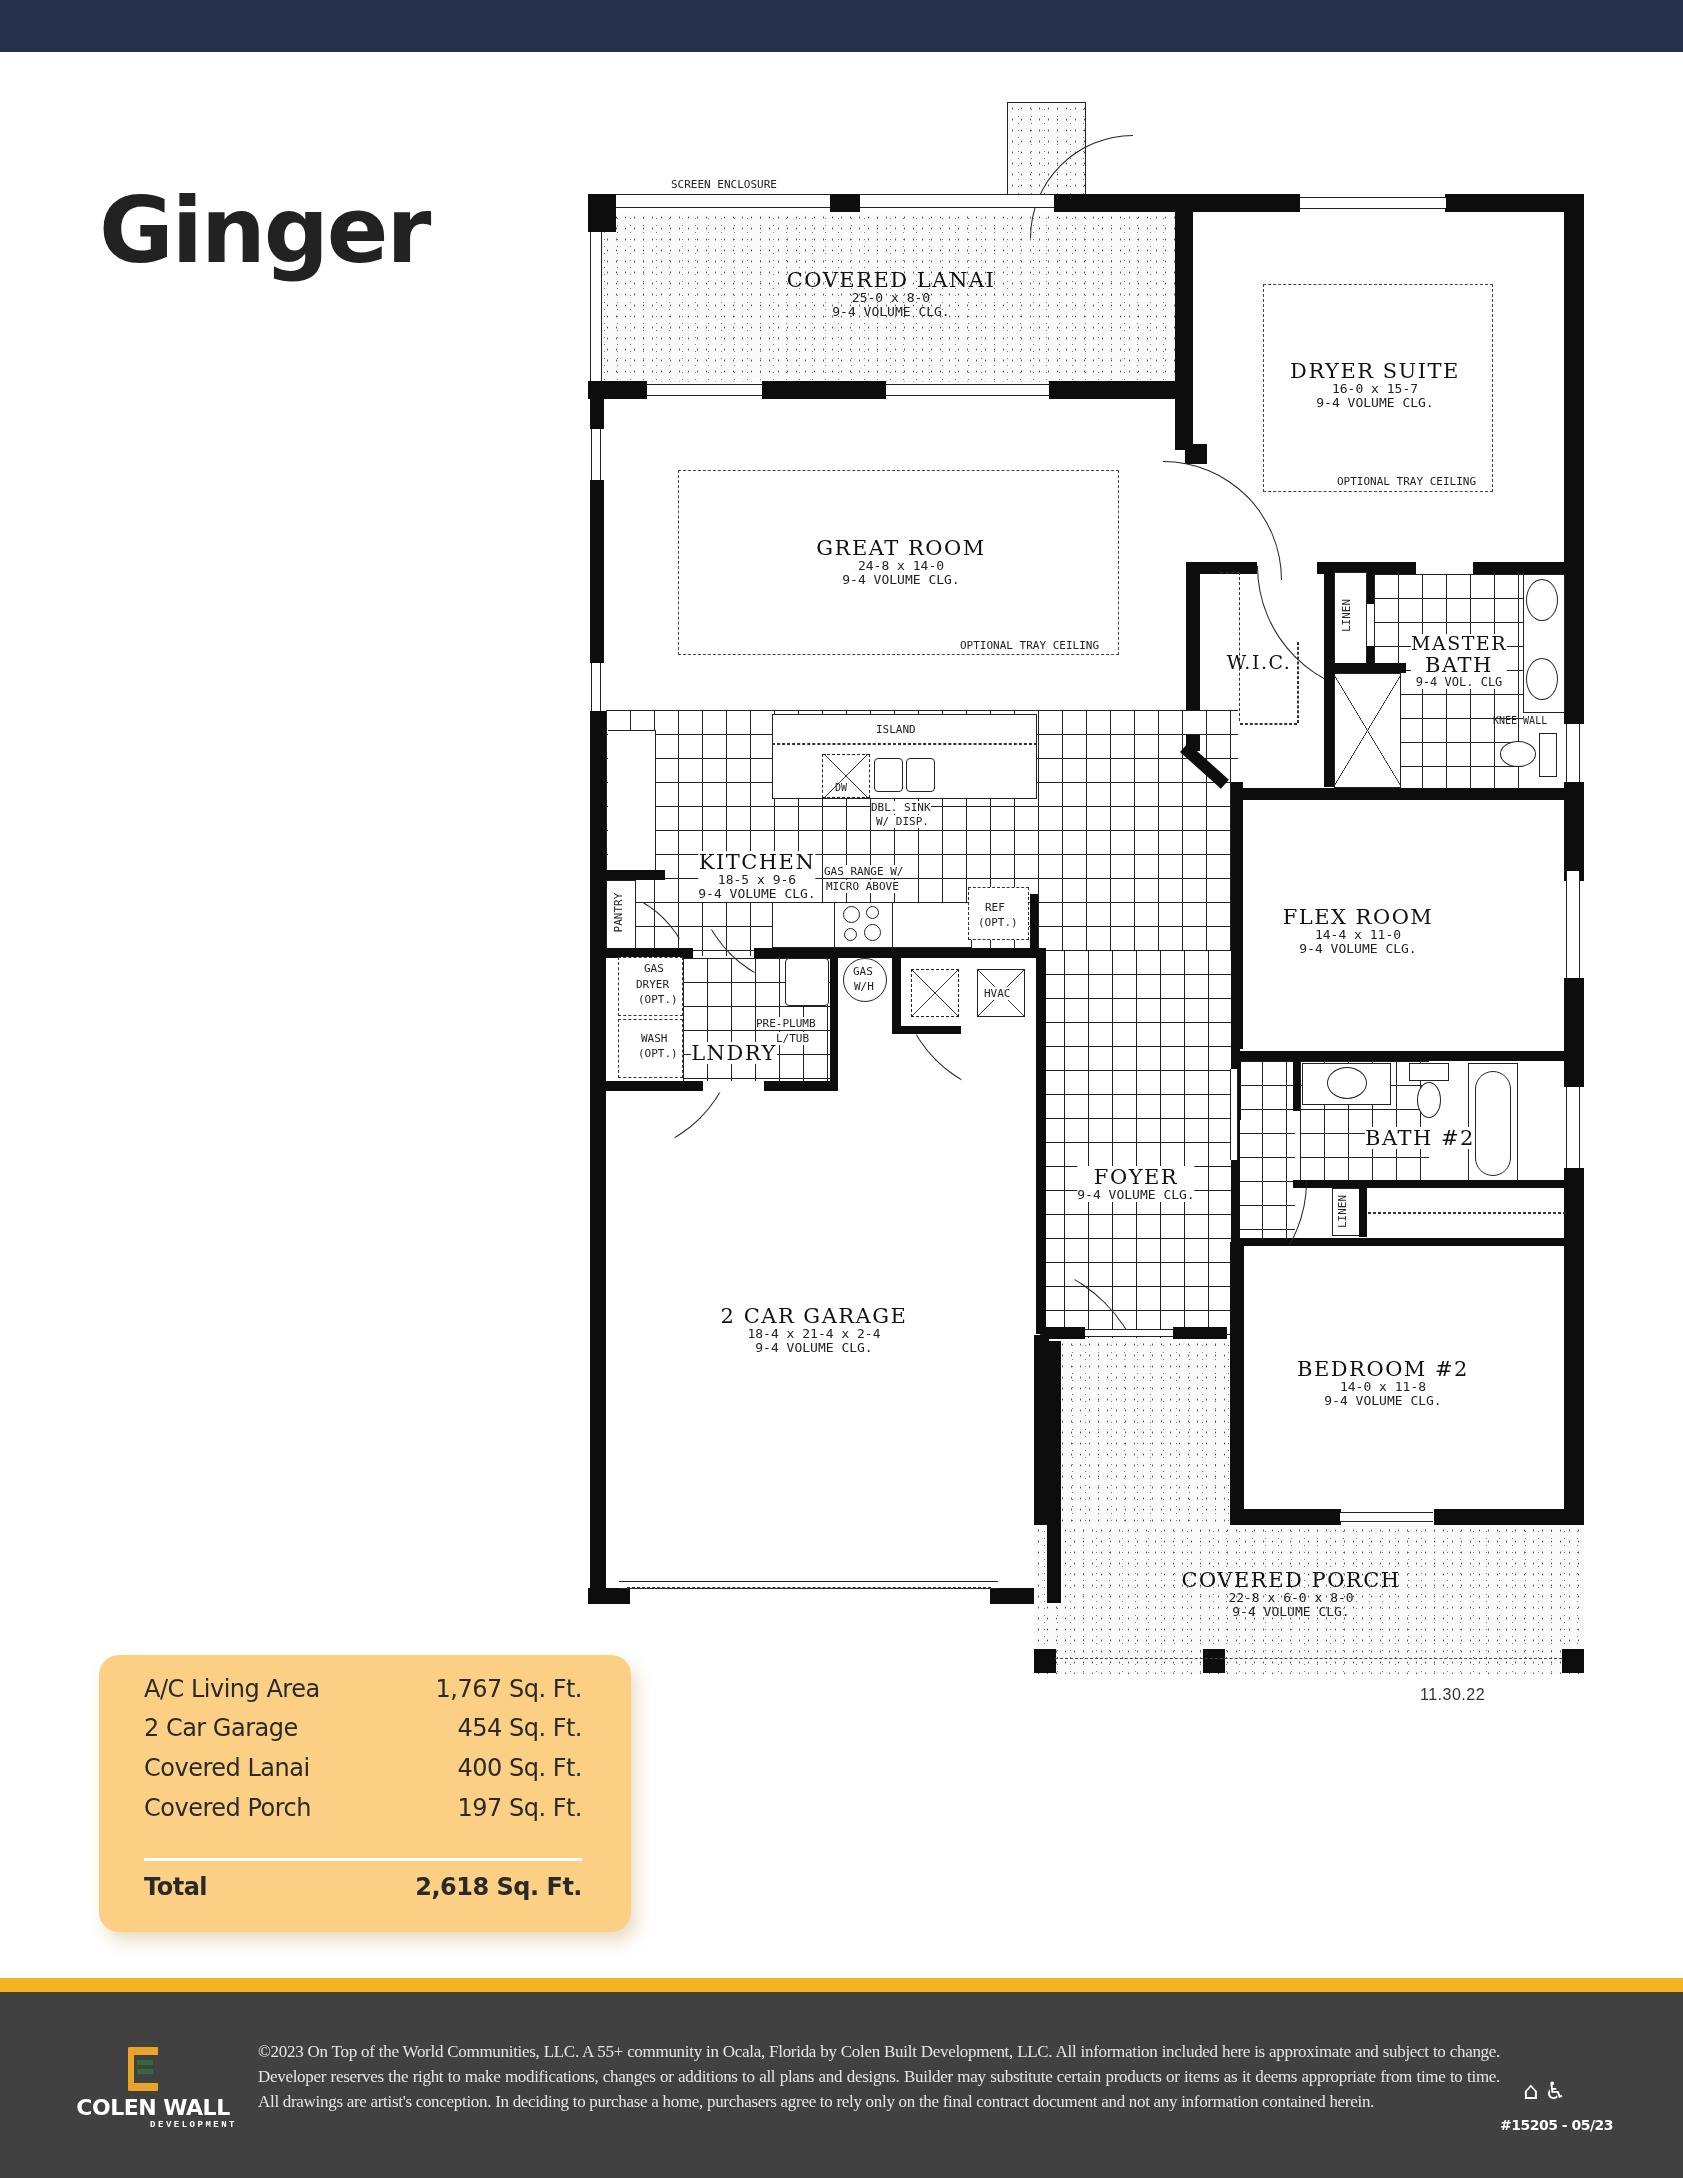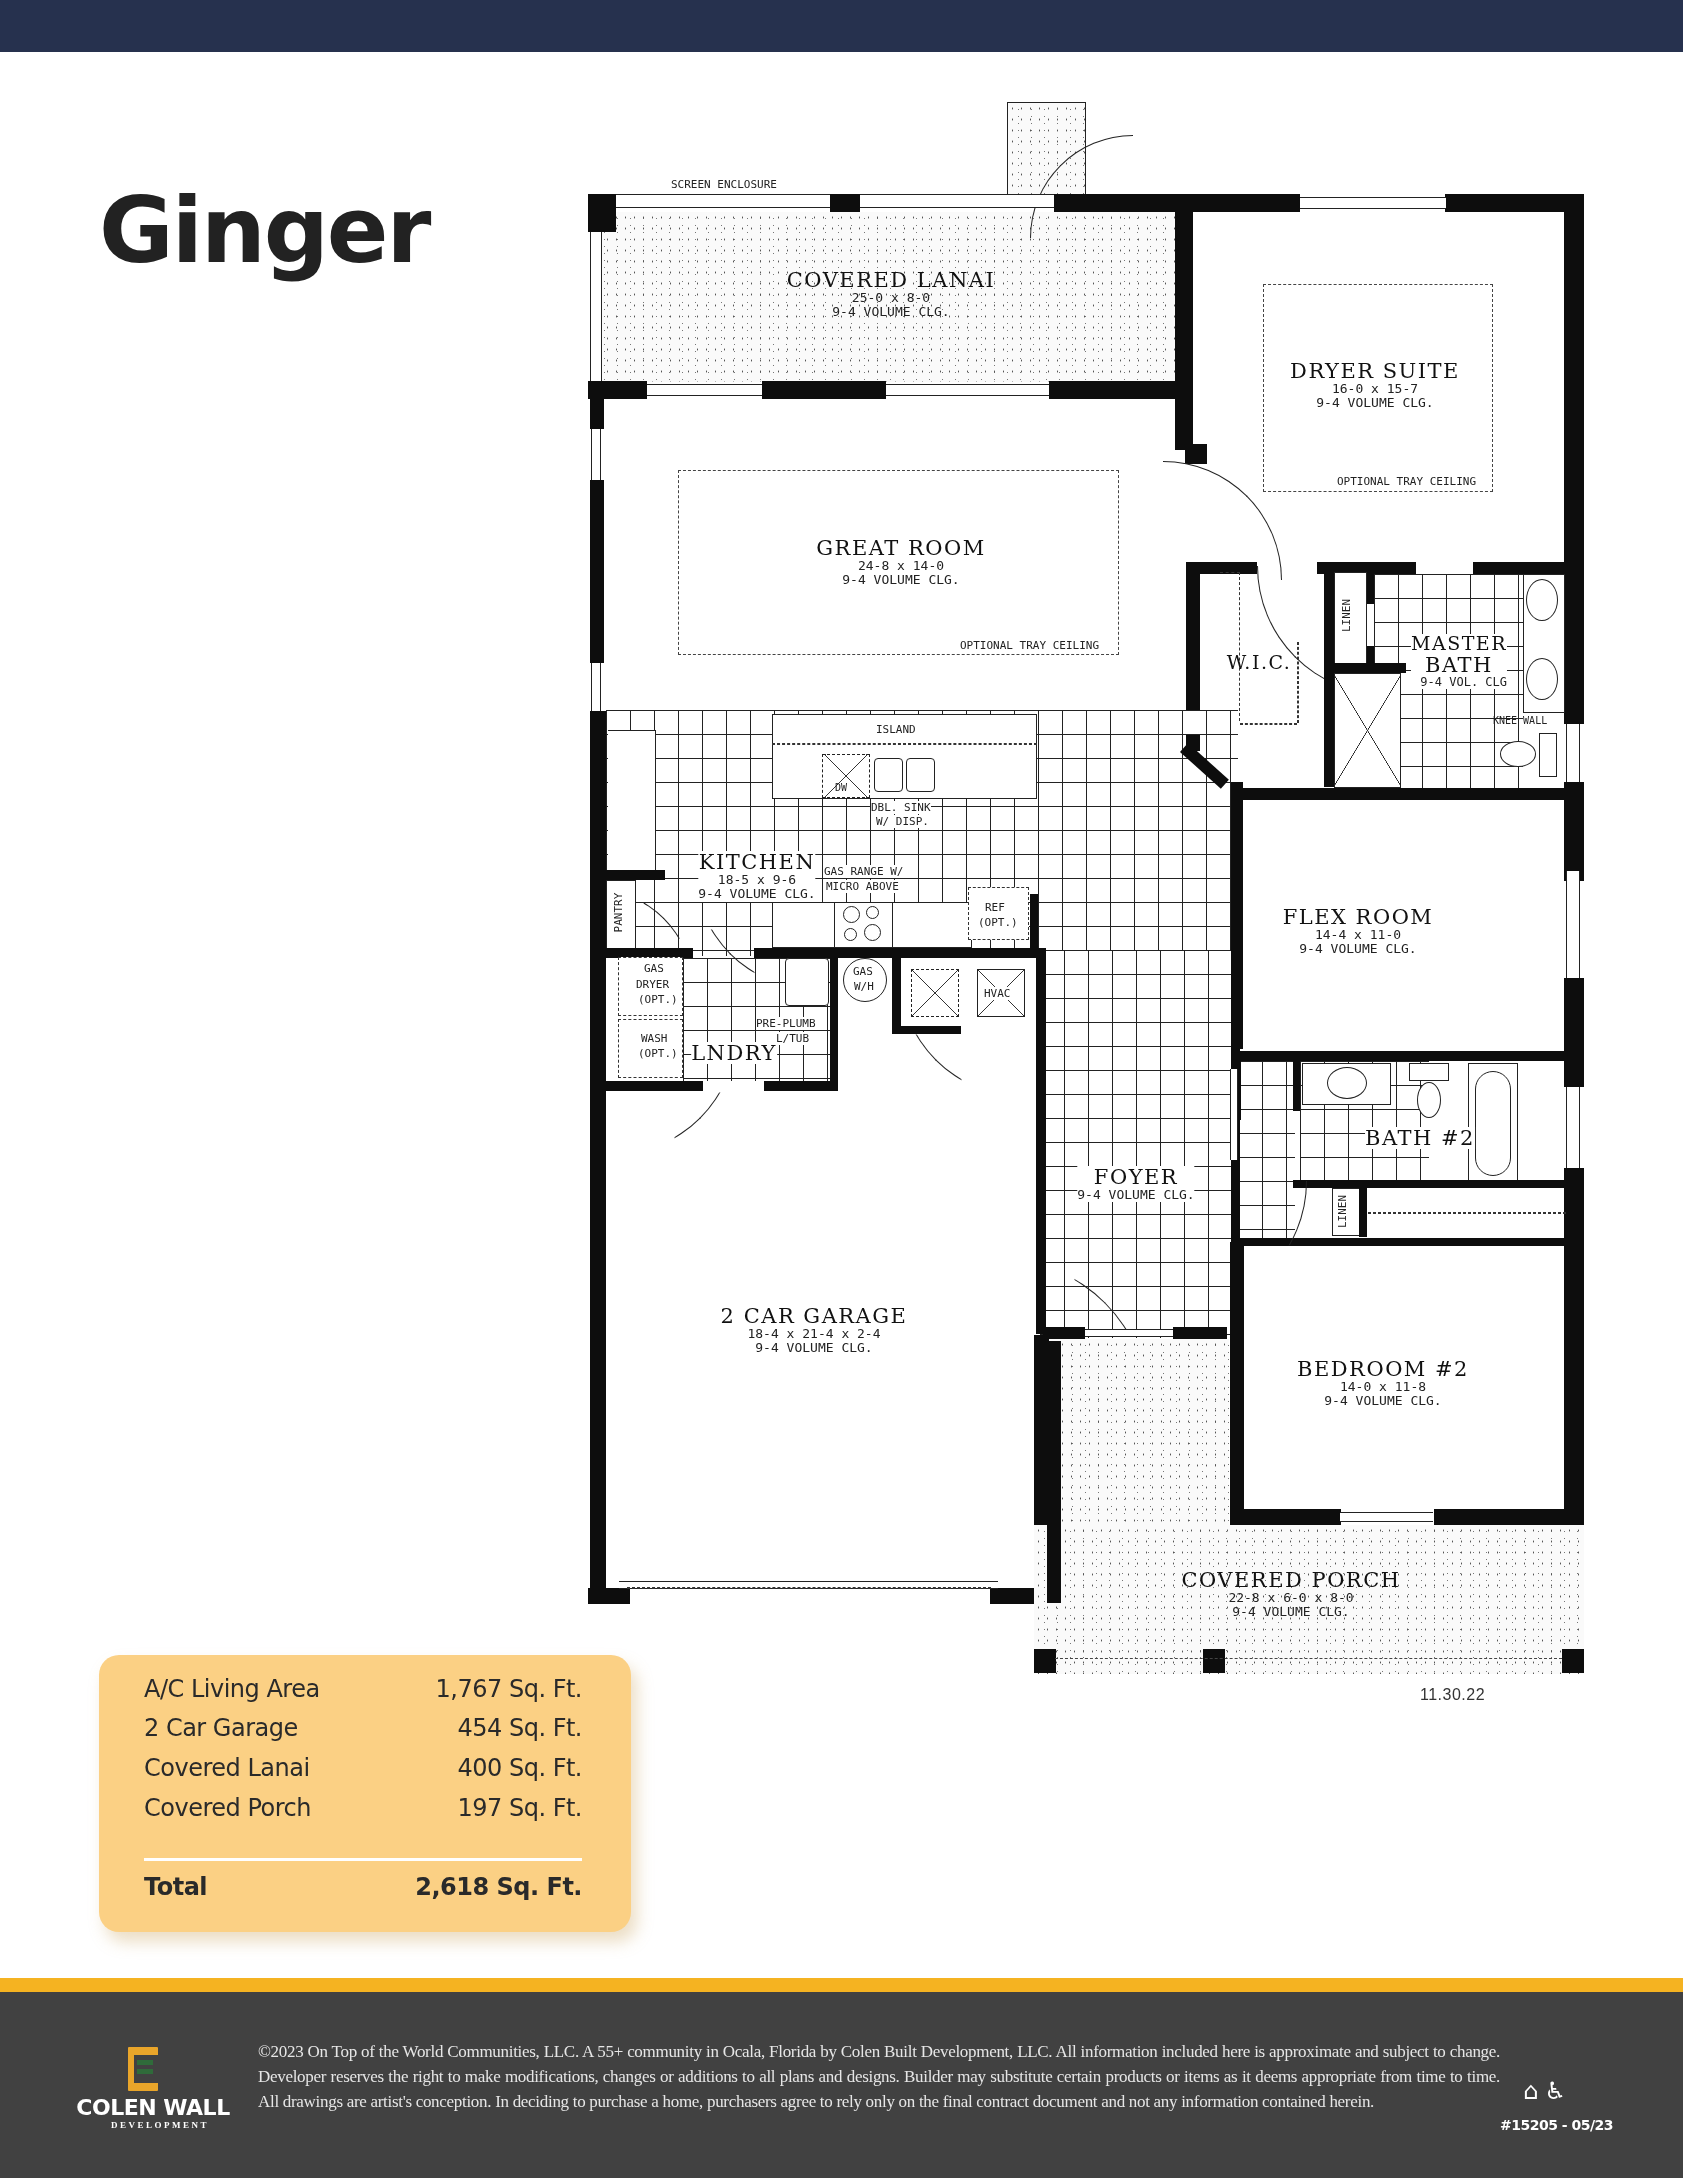--- a/index.html
+++ b/index.html
@@ -63,21 +63,21 @@
   .area-total { font-weight: bold; }
 
   
   .footer-accent { position: absolute; left: 0; top: 1978px; width: 1683px; height: 14px; background: #f5b321; }
   .footer { position: absolute; left: 0; top: 1992px; width: 1683px; height: 186px; background: #414141; }
   .logo { position: absolute; left: 69px; top: 2047px; width: 168px; height: 89px; }
   .logo-mark { position: absolute; left: 59px; top: 0; width: 30px; height: 44px; background: #e9a52a; border-radius: 1px; }
   .logo-mark::before { content: ""; position: absolute; left: 6px; top: 8px; width: 24px; height: 28px; background: #414141; }
   .logo-mark::after { content: ""; position: absolute; left: 9px; top: 13px; width: 16px; height: 5px; background: #2f6b3a; box-shadow: 0 9px 0 #2f6b3a; }
   .logo-name { position: absolute; left: 0; top: 48px; width: 168px; text-align: center; font-family: "DejaVu Sans", sans-serif; font-weight: bold; font-size: 22px; color: #fff; letter-spacing: -0.5px; }
-  .logo-sub { position: absolute; left: 7px; top: 73px; width: 168px; text-align: center; font-family: Liberation Serif, serif; font-weight: bold; font-size: 9px; color: #fff; letter-spacing: 2.5px; }
+  .logo-sub { position: absolute; left: 0; top: 73px; width: 168px; text-align: right; font-family: Liberation Mono, monospace; font-weight: bold; font-size: 9px; color: #fff; letter-spacing: 2.5px; }
   .disclaimer { position: absolute; left: 252px; top: 2039px; width: 1242px; font-family: Liberation Serif, serif; font-size: 17px; line-height: 25px; color: #e6e6e6; text-align: justify; letter-spacing: -0.3px; margin-left: 6px; }
   .eho-icons { position: absolute; left: 1523px; top: 2077px; display: flex; gap: 6px; color: #fff; font-size: 24px; font-family: "DejaVu Sans", sans-serif; }
   .doc-code { position: absolute; left: 1500px; top: 2117px; font-family: "DejaVu Sans", sans-serif; font-weight: bold; font-size: 14px; color: #fff; letter-spacing: -0.5px; }
 </style>
 </head>
 <body>
 
 <div class="top-bar"></div>
 
 <h1 class="plan-title">Ginger</h1>
@@ -148,21 +148,21 @@
   <div class="fixture" style="left:1334px;top:673px;width:67px;height:115px;background:linear-gradient(59deg,transparent 49.5%,#222 49.8%,#222 50.2%,transparent 50.5%),linear-gradient(-59deg,transparent 49.5%,#222 49.8%,#222 50.2%,transparent 50.5%),#fff;"></div>
   <div class="fixture" style="left:1523px;top:574px;width:42px;height:139px;"></div>
   <div class="oval" style="left:1526px;top:579px;width:32px;height:42px;"></div>
   <div class="oval" style="left:1526px;top:658px;width:32px;height:42px;"></div>
   <div class="oval" style="left:1500px;top:741px;width:36px;height:26px;"></div>
   <div class="fixture" style="left:1539px;top:733px;width:18px;height:44px;"></div>
   <div class="note" style="left:1493px;top:715px;font-size:10px;">KNEE WALL</div>
   <div class="room-label" style="left:1459px;top:634px;">
     <span class="room-name bg-white" style="font-size:19px;">MASTER</span>
     <span class="room-name bg-white" style="font-size:21px;">BATH</span>
-    <span class="room-dim bg-white" style="font-size:12px;text-align:right;">9-4 VOL. CLG</span>
+    <span class="room-dim bg-white" style="font-size:12px;">9-4 VOL. CLG</span>
   </div>
   <div class="room-label" style="left:1259px;top:653px;">
     <span class="room-name" style="font-size:19px;">W.I.C.</span>
   </div>
 
   <div class="window v" style="left:1566px;top:724px;width:14px;height:59px;"></div>
   <div class="wall" style="left:1564px;top:782px;width:20px;height:99px;"></div>
   <div class="window v" style="left:1566px;top:871px;width:14px;height:107px;"></div>
   <div class="wall" style="left:1564px;top:978px;width:20px;height:109px;"></div>
   <div class="window v" style="left:1566px;top:1087px;width:14px;height:83px;"></div>

